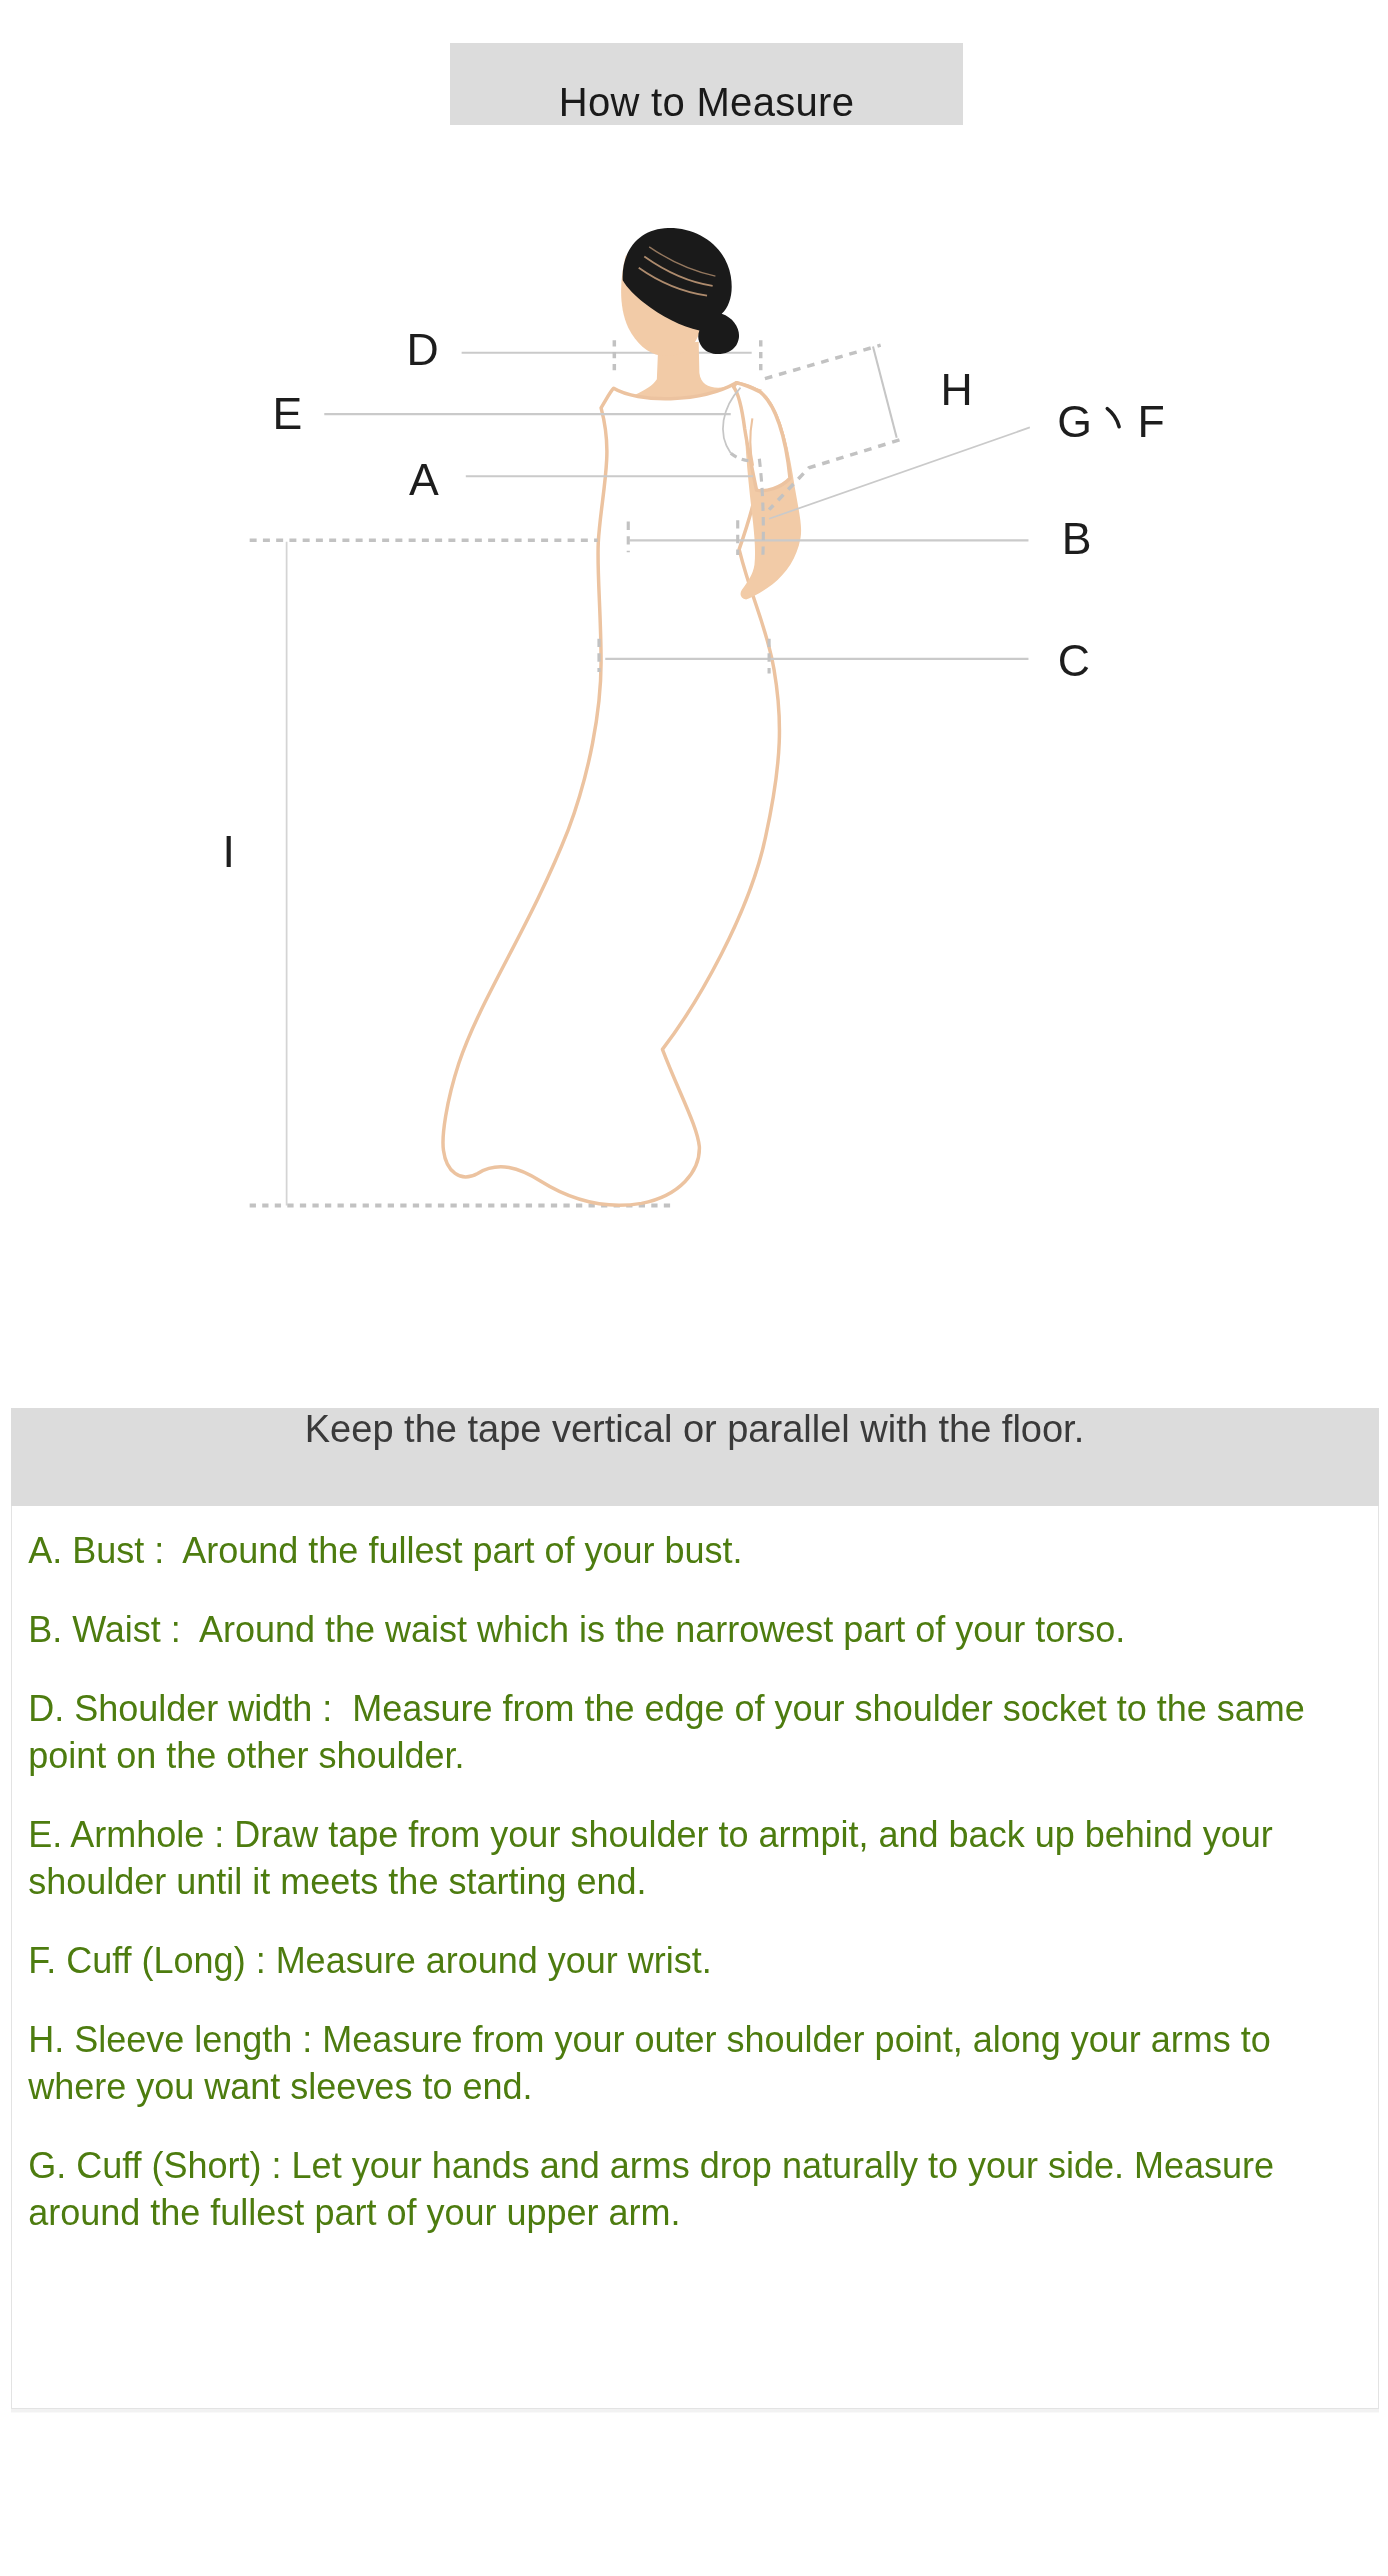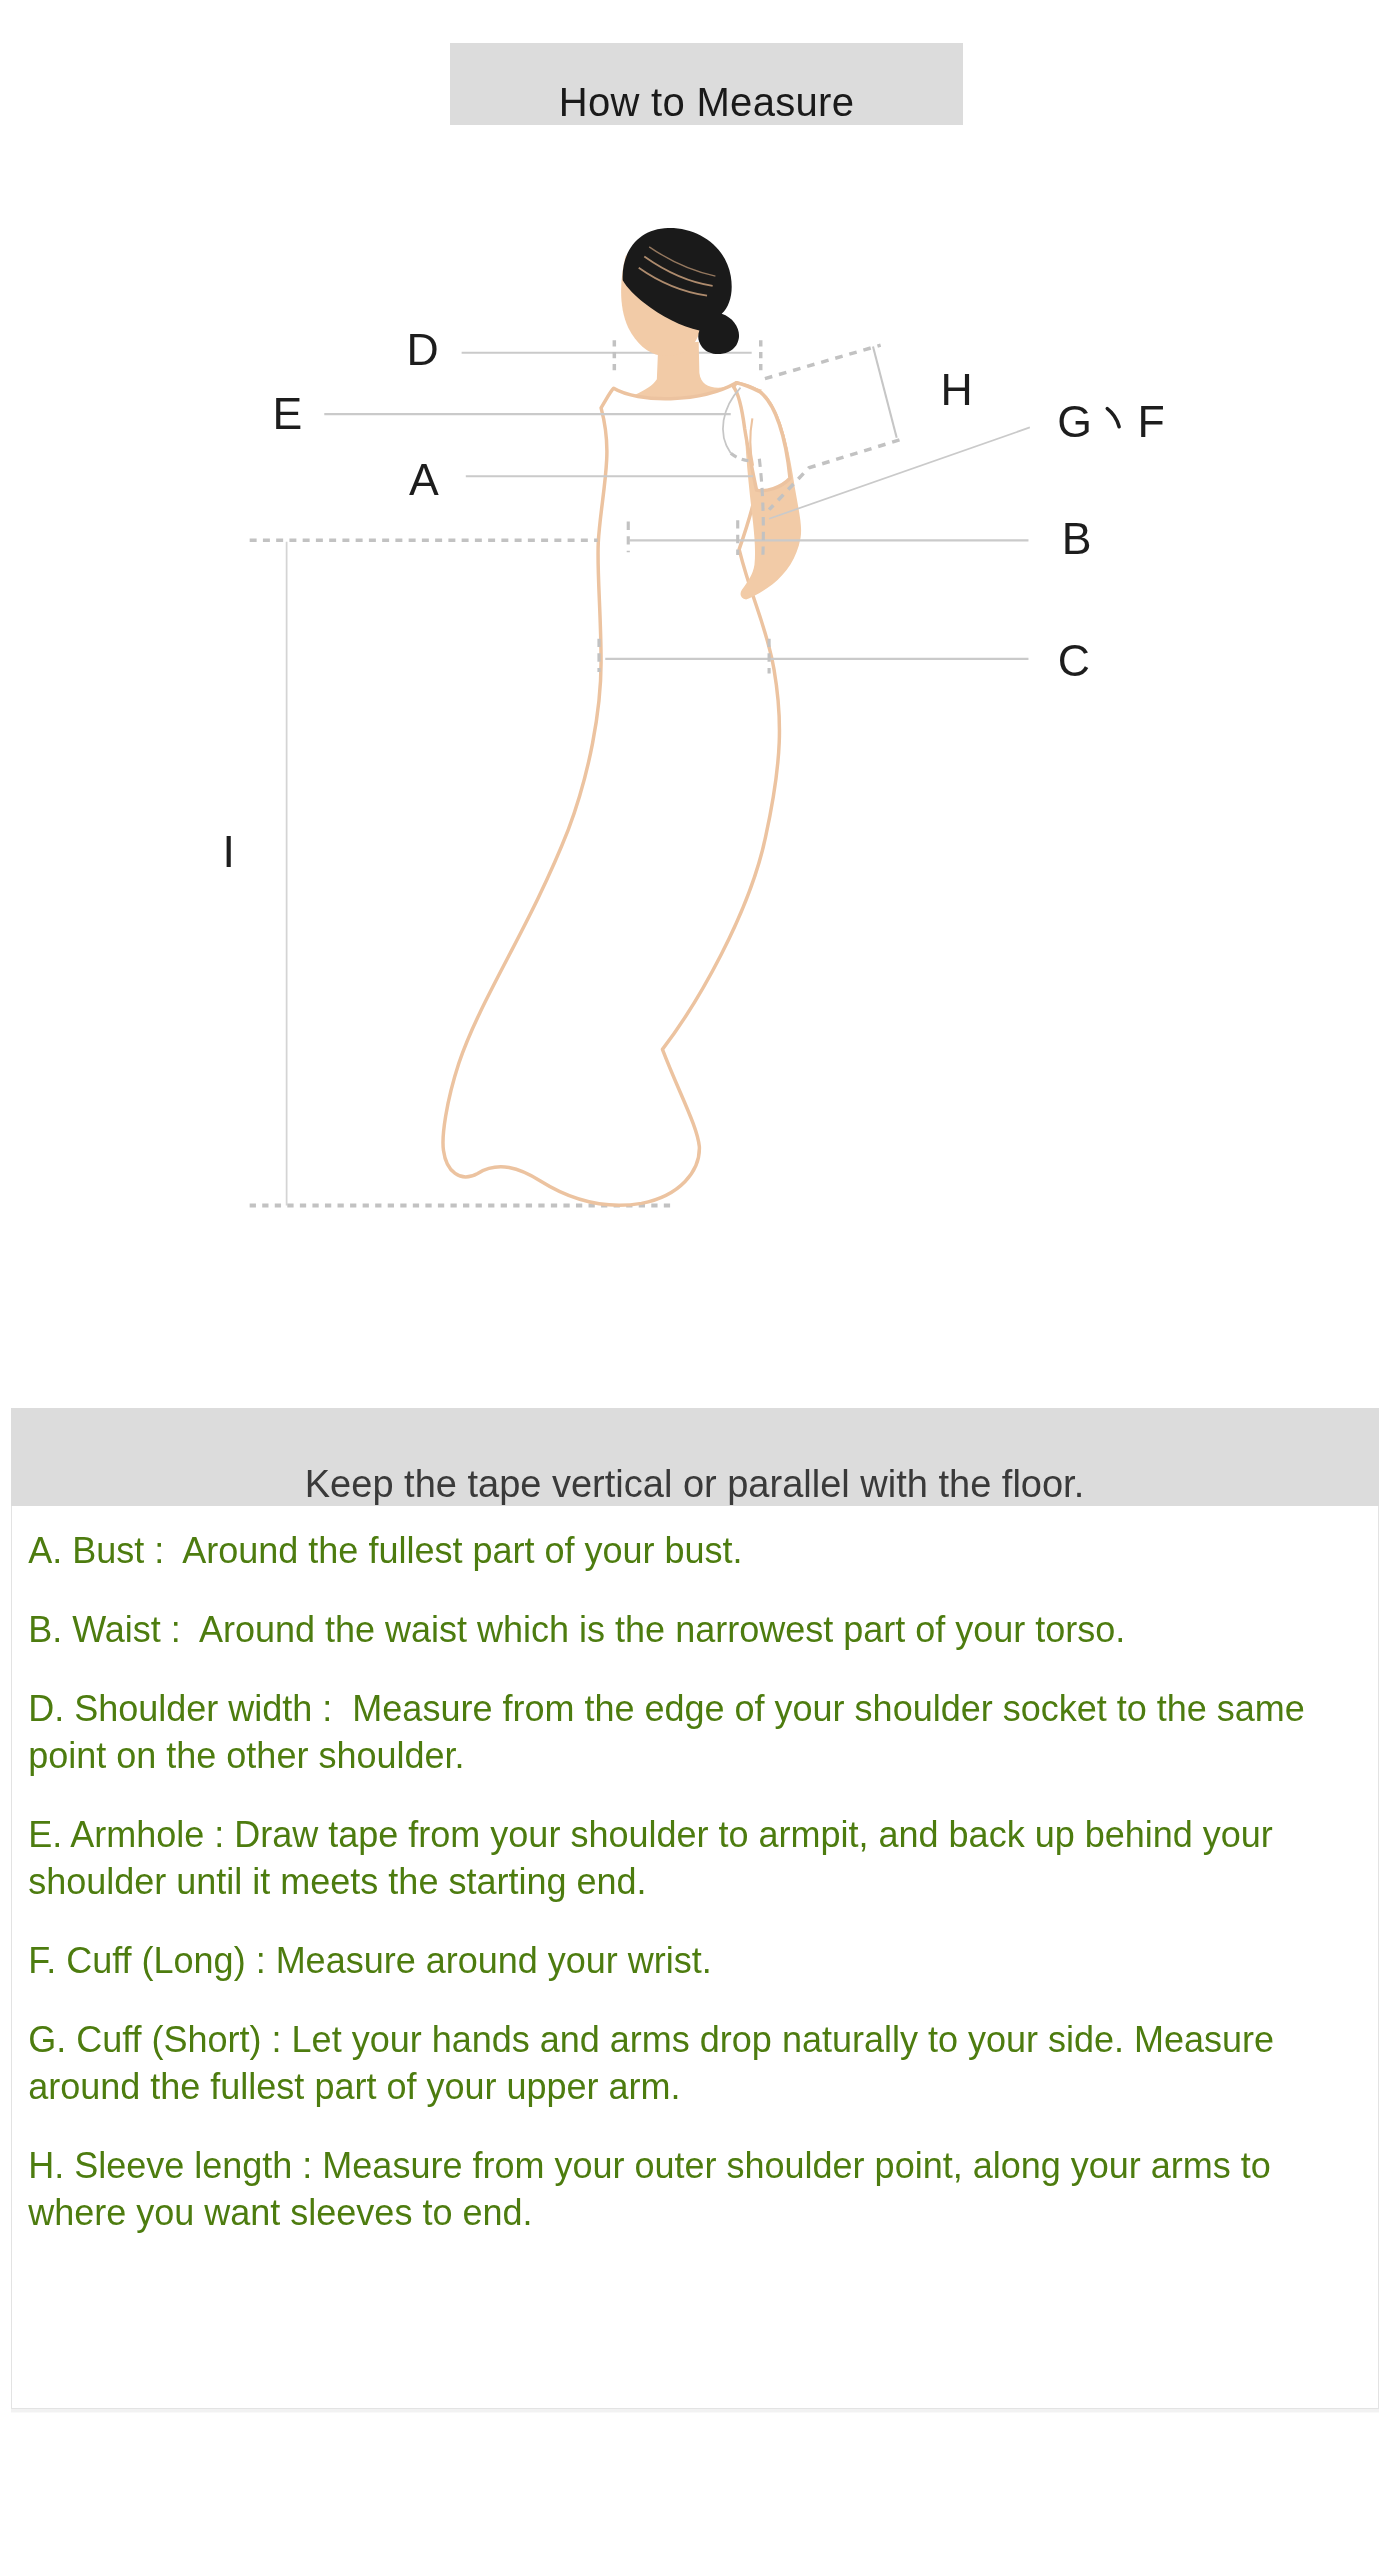--- a/index.html
+++ b/index.html
@@ -32,21 +32,21 @@
     font-size: 64px;
     font-weight: 300;
     fill: #1d1d1d;
   }
   
   .instruction-banner {
     position: absolute;
     left: 10.5px; top: 1408px;
     width: 1368px; height: 98px;
     background: #dcdcdc;
-    display: flex; align-items: flex-end; justify-content: center;
+    display: flex; align-items: flex-start; justify-content: center;
     box-sizing: border-box;
   }
   .instruction-banner span {
     font-size: 38px;
     font-weight: 300;
     color: #3a3a3a;
   }
   
   .measure-box {
     position: absolute;
@@ -184,18 +184,18 @@
   <div class="instruction-banner">
     <span>Keep the tape vertical or parallel with the floor.</span>
   </div>
 
   <div class="measure-box">
     <p>A. Bust :  Around the fullest part of your bust.</p>
     <p>B. Waist :  Around the waist which is the narrowest part of your torso.</p>
     <p>D. Shoulder width :  Measure from the edge of your shoulder socket to the same point on the other shoulder.</p>
     <p>E. Armhole : Draw tape from your shoulder to armpit, and back up behind your shoulder until it meets the starting end.</p>
     <p>F. Cuff (Long) : Measure around your wrist.</p>
+    <p>H. Sleeve length : Measure from your outer shoulder point, along your arms to where you want sleeves to end.</p>
     <p>G. Cuff (Short) : Let your hands and arms drop naturally to your side. Measure around the fullest part of your upper arm.</p>
-    <p>H. Sleeve length : Measure from your outer shoulder point, along your arms to where you want sleeves to end.</p>
   </div>
 
 </div>
 
 
 </body></html>

